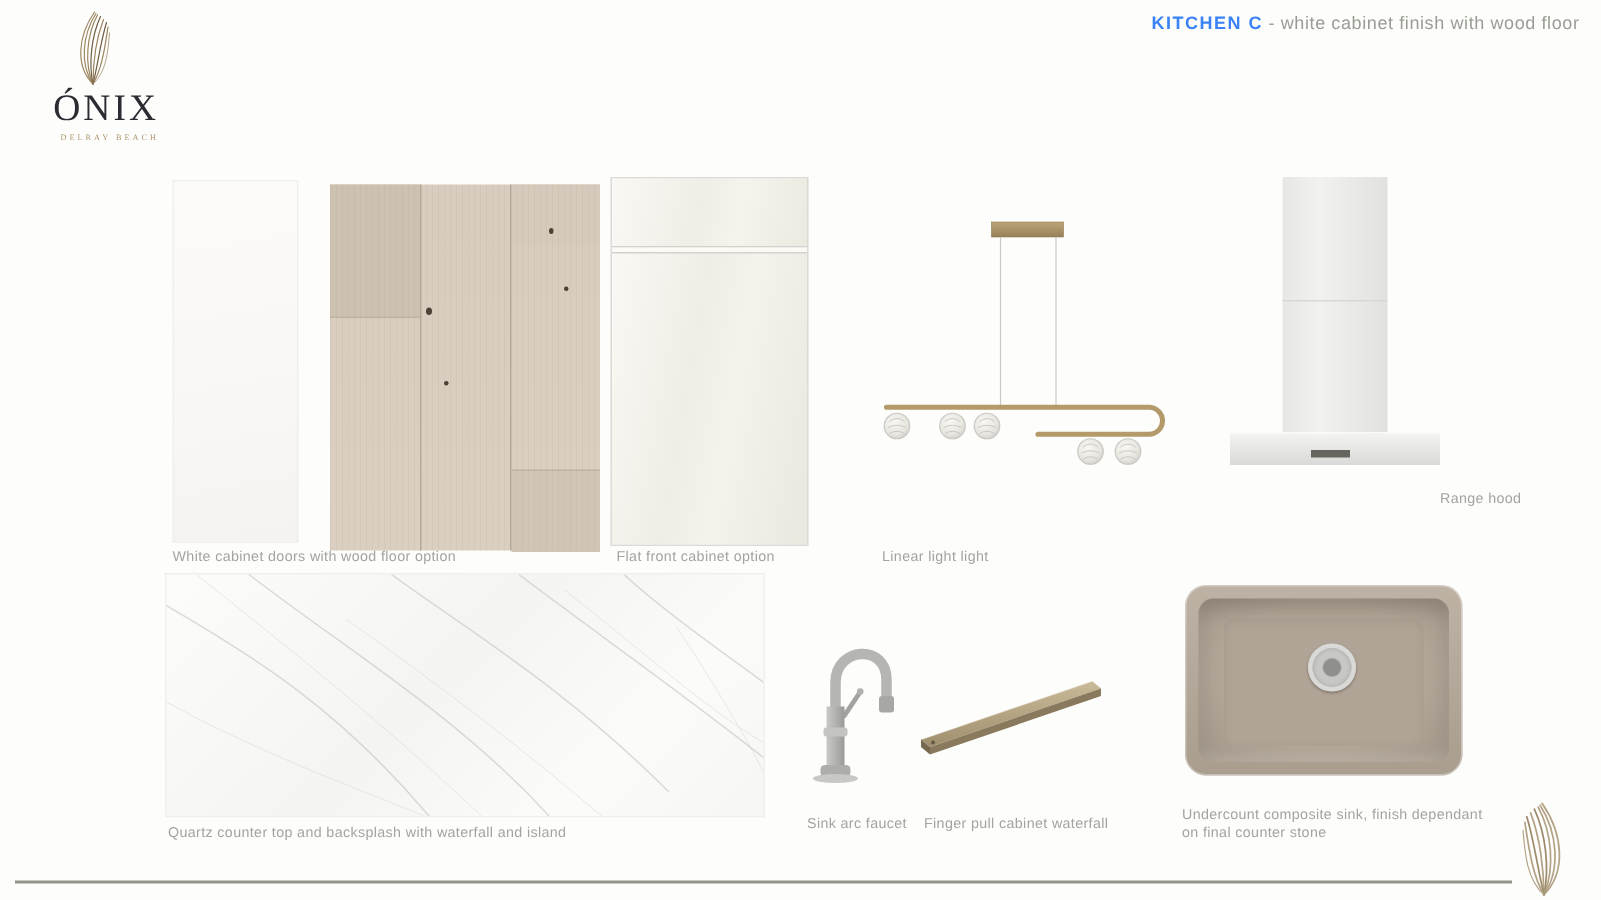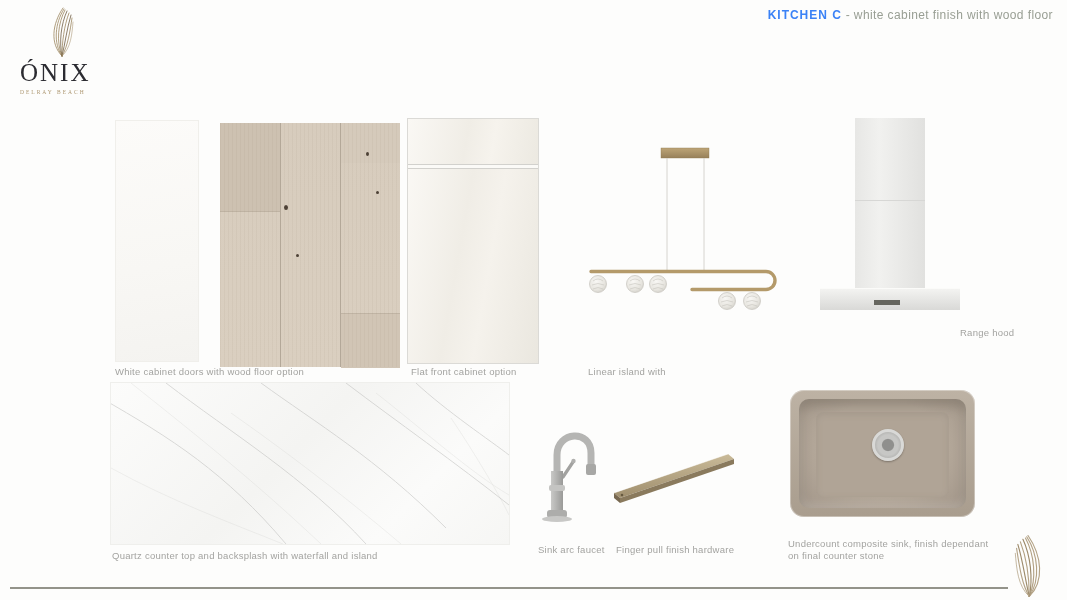--- a/index.html
+++ b/index.html
@@ -2,21 +2,21 @@
 <html><head>
 <meta charset="utf-8">
 <style>
   html,body{margin:0;padding:0}
   body{
     width:1067px;height:600px;position:relative;overflow:hidden;
     background:#fdfdfc;font-family:"Liberation Sans",sans-serif;
   }
   .abs{position:absolute}
   
-  .logo{left:20px;top:6px;width:86px;text-align:left}
+  .logo{left:20px;top:6px;width:86px;text-align:right}
   .logo-name{font-family:"Liberation Serif",serif;font-size:25px;letter-spacing:2px;color:#2b2b31;margin-top:1px}
   .logo-tag{font-family:"Liberation Serif",serif;font-size:5.5px;letter-spacing:2px;color:#ad9770;margin-top:2px}
   
   .header{right:14px;top:8px;font-size:12px;letter-spacing:.4px;color:#989e93;white-space:nowrap}
   .header b{color:#3b82f6;font-weight:bold;letter-spacing:1px}
   
   .cap{font-size:9.5px;color:#a3a3a0;letter-spacing:.25px;line-height:11.5px}
   
   .swatch-white{left:115px;top:120px;width:82px;height:240px;
     background:linear-gradient(170deg,#fcfbf9 0%,#f8f7f4 60%,#f4f3f0 100%);
@@ -137,21 +137,21 @@
     <line x1="79" y1="18" x2="79" y2="131" stroke="#ccc9c4" stroke-width="0.8"></line>
     <line x1="116" y1="18" x2="116" y2="131" stroke="#ccc9c4" stroke-width="0.8"></line>
     <path d="M3,131.5 L178,131.5 A9,9 0 0 1 178,149.5 L104,149.5" fill="none" stroke="#b49a6a" stroke-width="3.4" stroke-linecap="round"></path>
     <use href="#globe" x="10" y="144"></use>
     <use href="#globe" x="47" y="144"></use>
     <use href="#globe" x="70" y="144"></use>
     <use href="#globe" x="139" y="161"></use>
     <use href="#globe" x="164" y="161"></use>
   </svg>
 </div>
-<div class="abs cap" style="left:588px;top:366px">Linear island with</div>
+<div class="abs cap" style="left:588px;top:366px">Linear light light</div>
 
 <div class="abs hood">
   <div class="chimney"></div>
   <div class="seam"></div>
   <div class="canopy"></div>
   <div class="ctrl"></div>
 </div>
 <div class="abs cap" style="left:960px;top:327px">Range hood</div>
 
 <div class="abs quartz">
@@ -203,21 +203,21 @@
         <stop offset="100%" stop-color="#a08f6e"></stop>
       </linearGradient>
     </defs>
     <polygon points="4,50 118,11 124,16 10,55" fill="url(#pull)"></polygon>
     <polygon points="10,55 124,16 124,21 10,60" fill="#8a7a5d"></polygon>
     <polygon points="4,50 10,55 10,60 4,55" fill="#776850"></polygon>
     <line x1="5" y1="49.5" x2="118" y2="11" stroke="rgba(255,255,255,0.55)" stroke-width="1"></line>
     <circle cx="12" cy="52" r="1.3" fill="#665940"></circle>
   </svg>
 </div>
-<div class="abs cap" style="left:616px;top:544px">Finger pull finish hardware</div>
+<div class="abs cap" style="left:616px;top:544px">Finger pull cabinet waterfall</div>
 
 <div class="abs sink">
   <div class="basin"></div>
   <div class="floor"></div>
   <div class="drain"></div>
 </div>
 <div class="abs cap" style="left:788px;top:538px;width:205px">Undercount composite sink, finish dependant on final counter stone</div>
 
 <div class="abs footline"></div>
 <div class="abs watermark">

